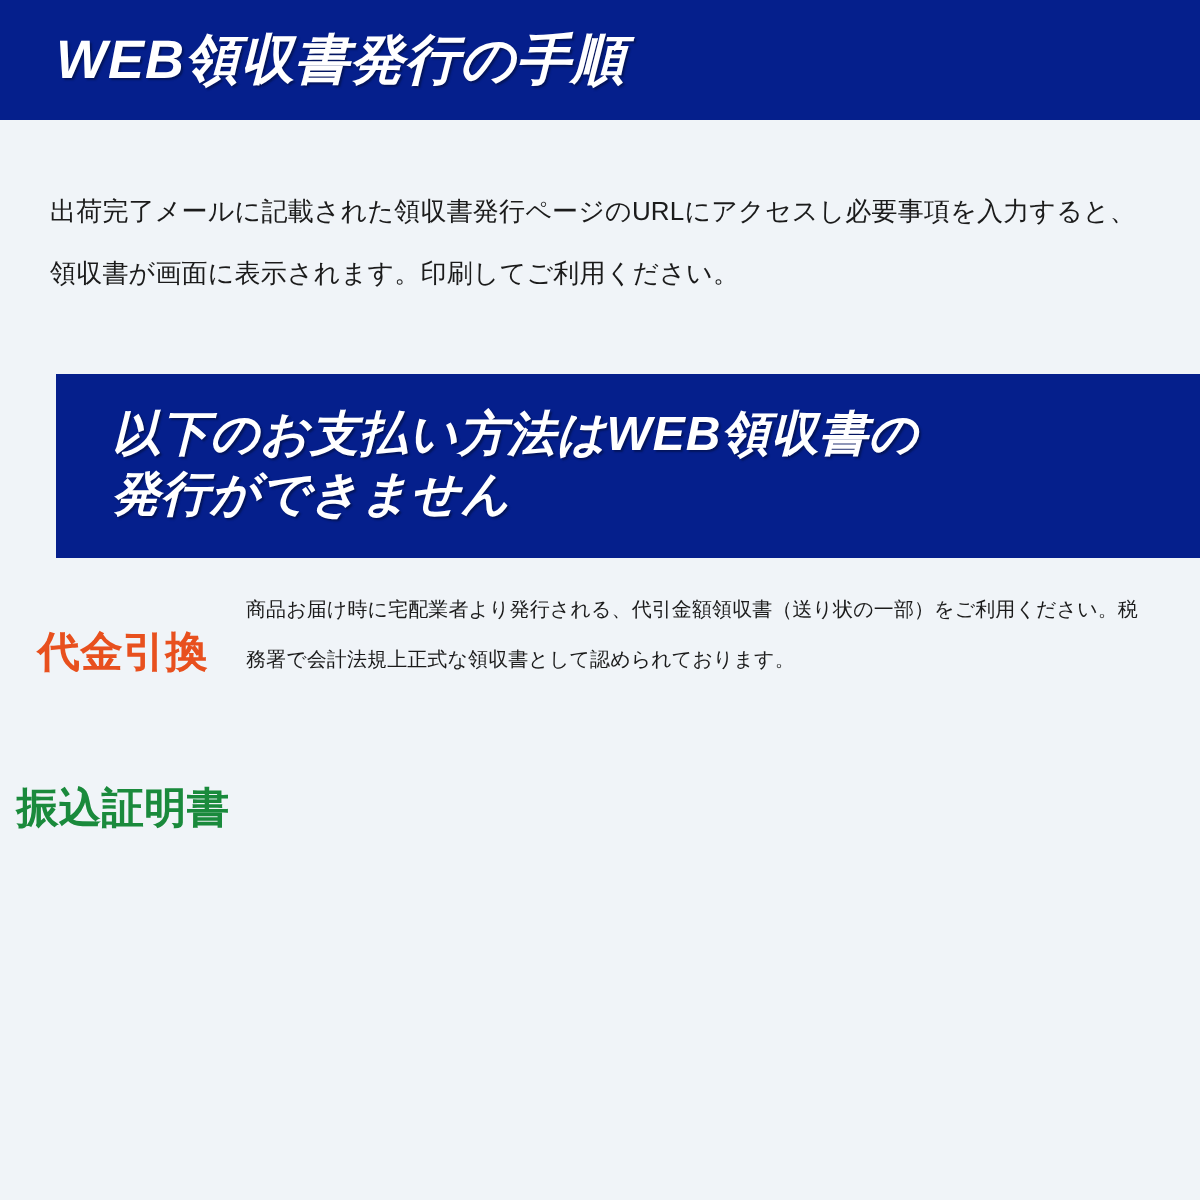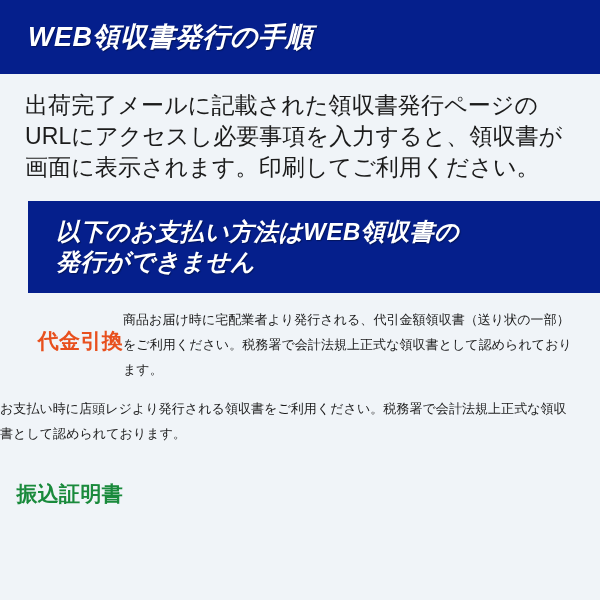--- a/index.html
+++ b/index.html
@@ -35,21 +35,21 @@
   .banner-title {
     color: #ffffff;
     font-weight: bold;
     font-style: italic;
     letter-spacing: 0.5px;
     text-shadow: 1px 1px 1px rgba(0, 0, 0, 0.35);
     white-space: pre-line;
   }
 
   #main-header {
-    height: 74px;
+    height: 60px;
     padding: 0 0 0 28px;
   }
   #main-header .banner-title {
     font-size: 27px;
     line-height: 30px;
   }
 
   #restriction-header {
     height: 92px;
     padding: 0 0 0 28px;
@@ -66,56 +66,56 @@
     position: absolute;
     top: 74px;
     left: 0;
     width: 600px;
     height: 127px;
     box-sizing: border-box;
     padding: 16px 22px 0 25px;
   }
   .intro-text {
     color: #1b1b1b;
-    font-size: 23px;
+    font-size: 13px;
     line-height: 31px;
     letter-spacing: 0.1px;
   }
 
   
   .methods {
     padding: 14px 0 0 0;
   }
   .method-row {
     display: flex;
     align-items: flex-start;
     padding: 0 14px 0 0;
     margin-bottom: 14px;
   }
   .method-label-cell {
     width: 123px;
     min-width: 123px;
     display: flex;
     align-items: center;
-    justify-content: flex-end;
+    justify-content: center;
     padding-top: 4px;
     box-sizing: border-box;
   }
   .method-label {
     font-size: 21px;
     font-weight: bold;
     line-height: 26px;
     text-align: center;
     white-space: pre-line;
     letter-spacing: 0.3px;
   }
   .method-desc {
     flex: 1;
     color: #1b1b1b;
-    font-size: 13px;
+    font-size: 10px;
     line-height: 25px;
     letter-spacing: 0.05px;
     padding-right: 8px;
   }
 
   
   .method-row.rows-3 .method-label-cell { padding-top: 21px; }
   .method-row.rows-3-tall .method-label-cell { padding-top: 14px; }
 </style>
 </head>
@@ -139,21 +139,20 @@
   <div class="methods">
 
     <div class="method-row rows-3">
       <div class="method-label-cell">
         <div class="method-label" style="color:#e8501e;">代金引換</div>
       </div>
       <div class="method-desc">商品お届け時に宅配業者より発行される、代引金額領収書（送り状の一部）をご利用ください。税務署で会計法規上正式な領収書として認められております。</div>
     </div>
 
     <div class="method-row rows-3-tall">
-      <div class="method-desc">お支払い時に店頭レジより発行される領収書をご利用ください。税務署で会計法規上正式な領収書として認められております。</div>
     </div>
 
     <div class="method-row rows-3">
       <div class="method-label-cell">
         <div class="method-label" style="color:#1a8a3c;">振込証明書</div>
       </div>
     </div>
 
   </div>
 </div>

